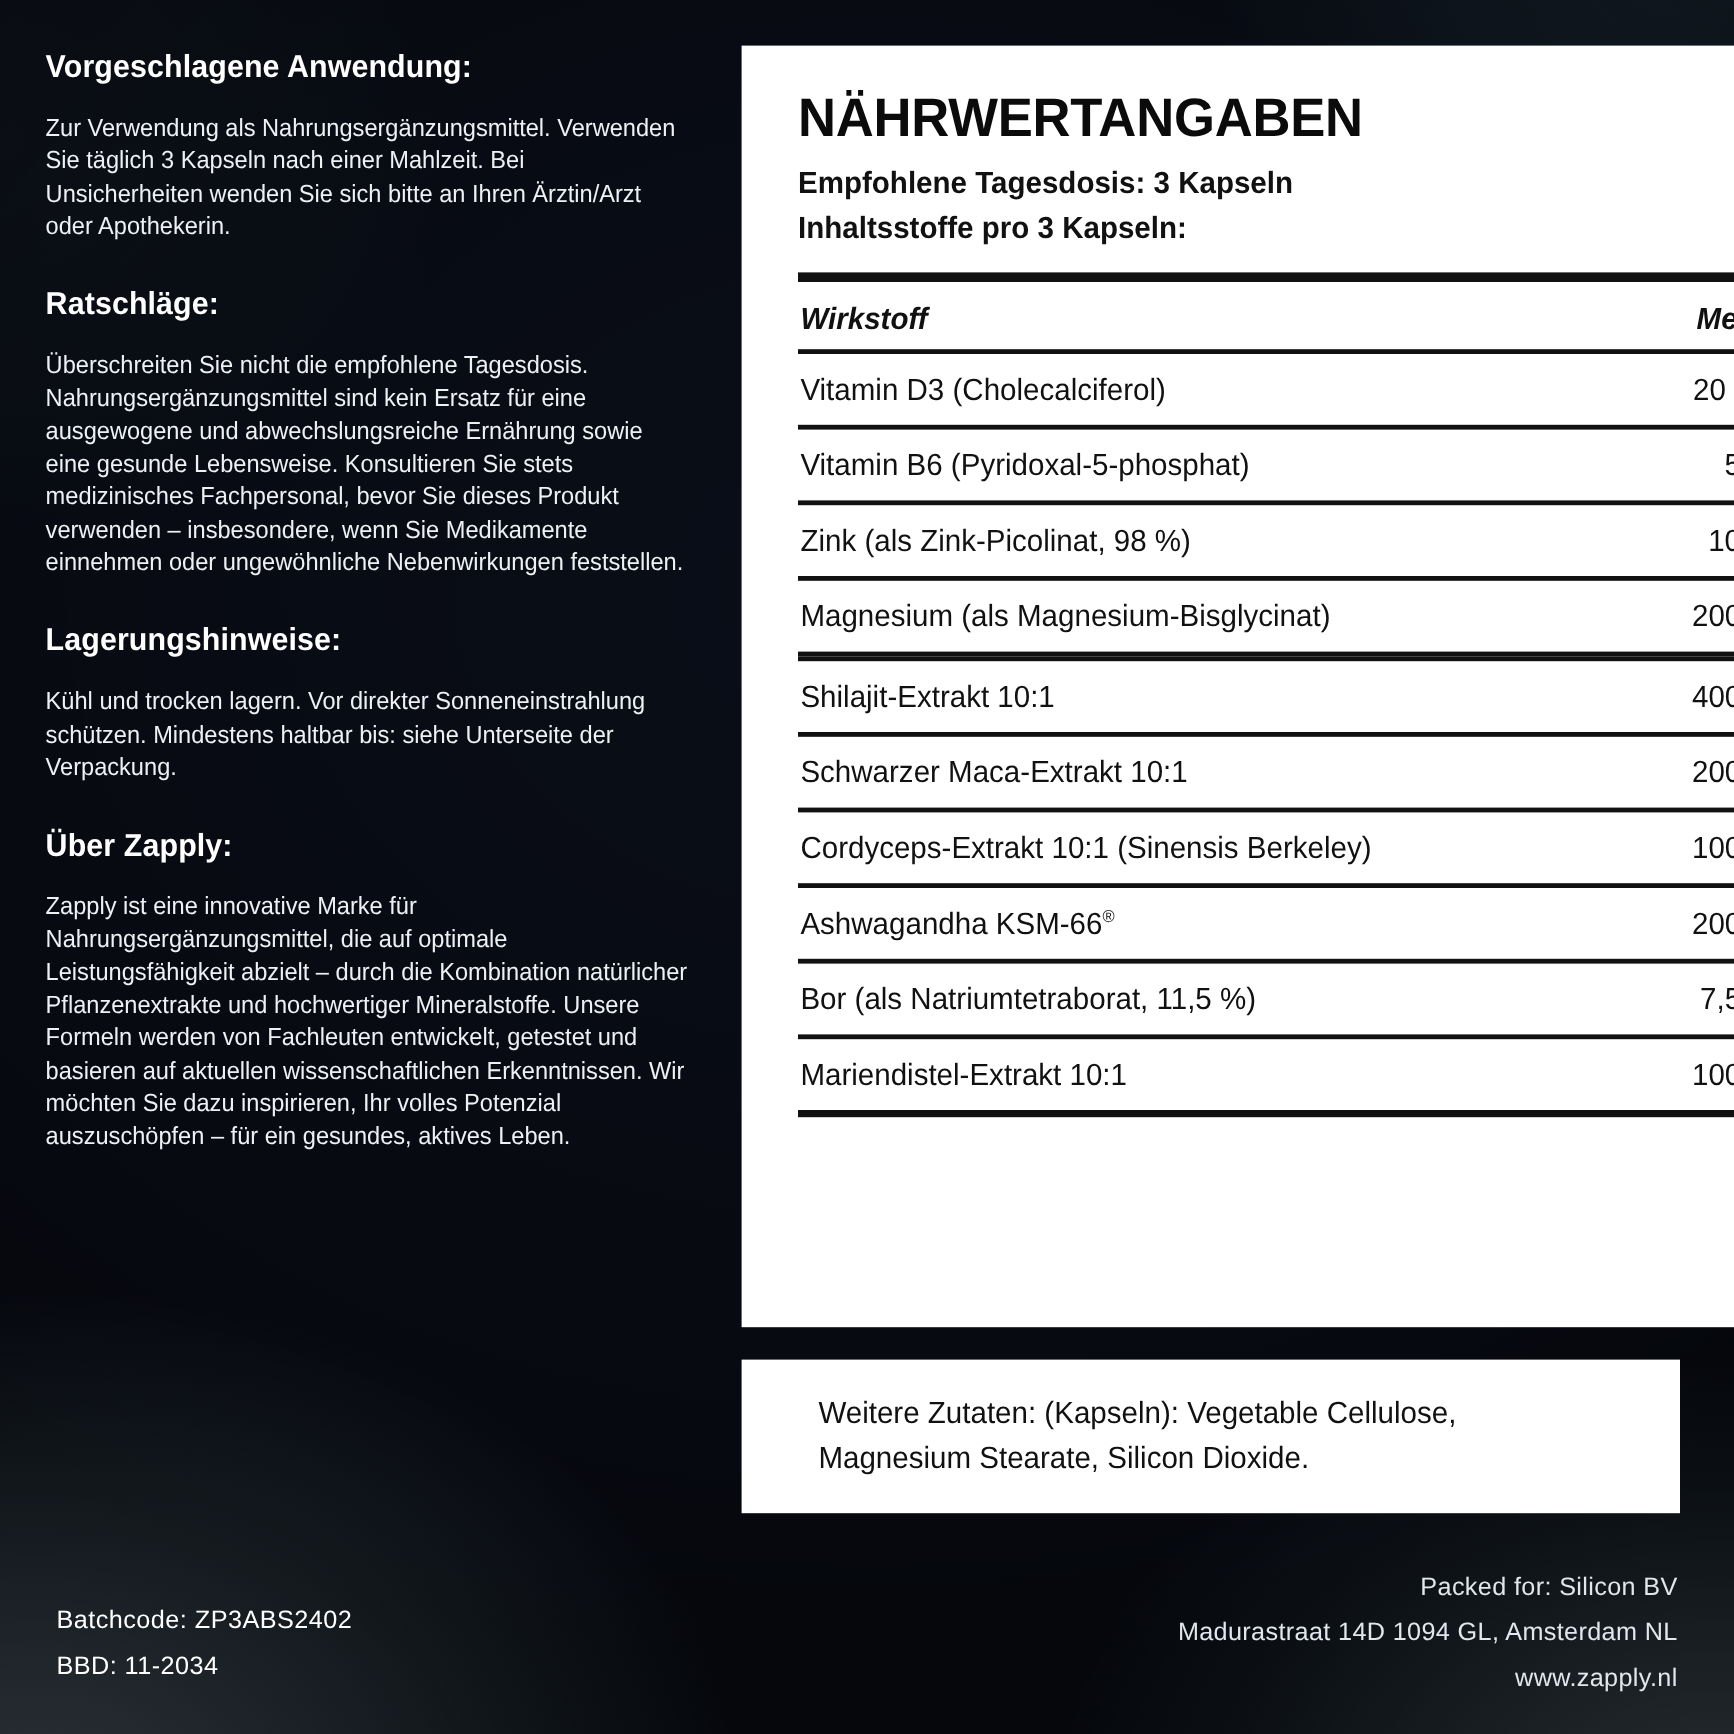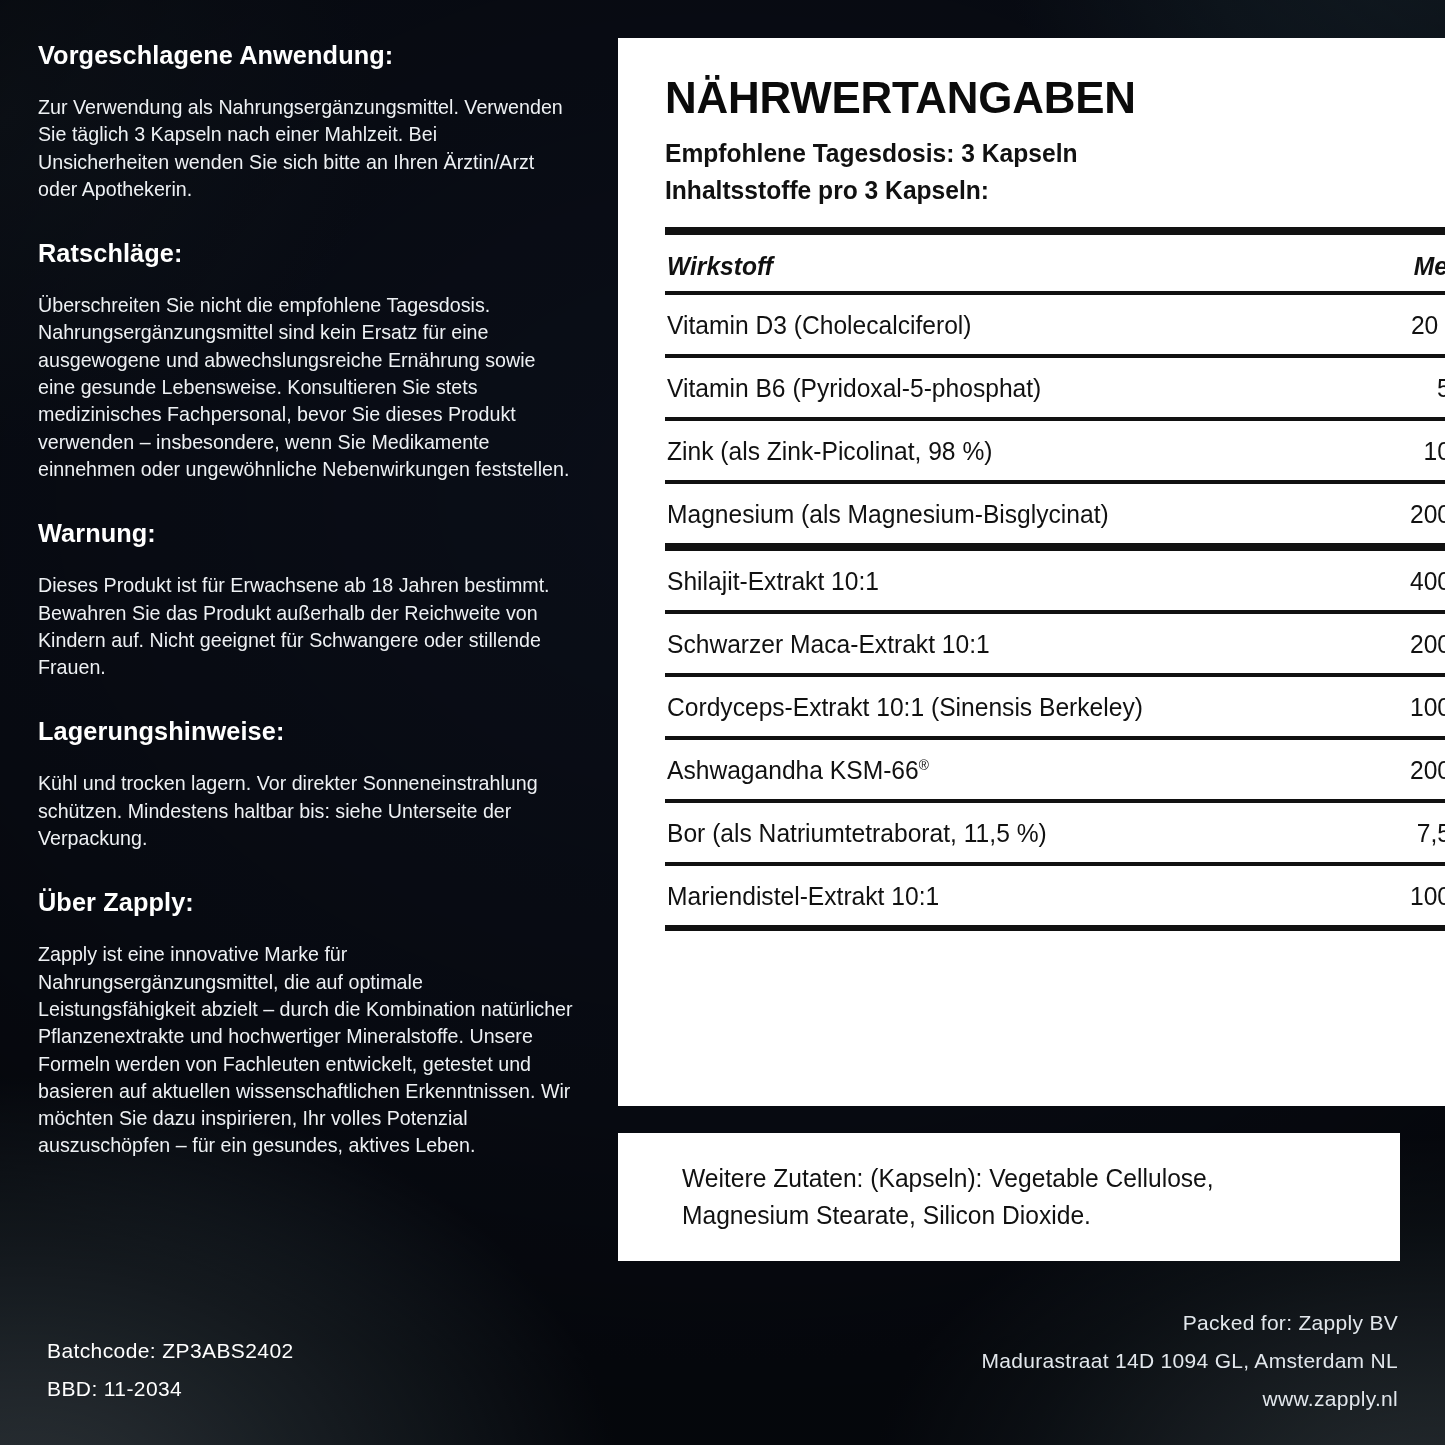--- a/index.html
+++ b/index.html
@@ -204,24 +204,20 @@
     <div class="section">
       <div class="section-heading">Vorgeschlagene Anwendung:</div>
       <div class="section-body">Zur Verwendung als Nahrungsergänzungsmittel. Verwenden Sie täglich 3 Kapseln nach einer Mahlzeit. Bei Unsicherheiten wenden Sie sich bitte an Ihren Ärztin/Arzt oder Apothekerin.</div>
     </div>
 
     <div class="section">
       <div class="section-heading">Ratschläge:</div>
       <div class="section-body">Überschreiten Sie nicht die empfohlene Tagesdosis. Nahrungsergänzungsmittel sind kein Ersatz für eine ausgewogene und abwechslungsreiche Ernährung sowie eine gesunde Lebensweise. Konsultieren Sie stets medizinisches Fachpersonal, bevor Sie dieses Produkt verwenden – insbesondere, wenn Sie Medikamente einnehmen oder ungewöhnliche Nebenwirkungen feststellen.</div>
     </div>
 
-    <div class="section">
-      <div class="section-heading">Warnung:</div>
-      <div class="section-body">Dieses Produkt ist für Erwachsene ab 18 Jahren bestimmt. Bewahren Sie das Produkt außerhalb der Reichweite von Kindern auf. Nicht geeignet für Schwangere oder stillende Frauen.</div>
-    </div>
 
     <div class="section">
       <div class="section-heading">Lagerungshinweise:</div>
       <div class="section-body">Kühl und trocken lagern. Vor direkter Sonneneinstrahlung schützen. Mindestens haltbar bis: siehe Unterseite der Verpackung.</div>
     </div>
 
     <div class="section">
       <div class="section-heading">Über Zapply:</div>
       <div class="section-body">Zapply ist eine innovative Marke für Nahrungsergänzungsmittel, die auf optimale Leistungsfähigkeit abzielt – durch die Kombination natürlicher Pflanzenextrakte und hochwertiger Mineralstoffe. Unsere Formeln werden von Fachleuten entwickelt, getestet und basieren auf aktuellen wissenschaftlichen Erkenntnissen. Wir möchten Sie dazu inspirieren, Ihr volles Potenzial auszuschöpfen – für ein gesundes, aktives Leben.</div>
     </div>
@@ -302,18 +298,18 @@
         <div id="rule-bottom"></div>
       </div>
 
   </div>
 
   <div id="other-card">
     <div id="other-text">Weitere Zutaten: (Kapseln): Vegetable Cellulose, Magnesium Stearate, Silicon Dioxide.</div>
   </div>
 
   <div id="footer">
-    <div>Packed for: Zapply BV</div>
+    <div>Packed for: Silicon BV</div>
     <div>Madurastraat 14D 1094 GL, Amsterdam NL</div>
     <div>www.zapply.nl</div>
   </div>
 
 </div>
 
 </body></html>

